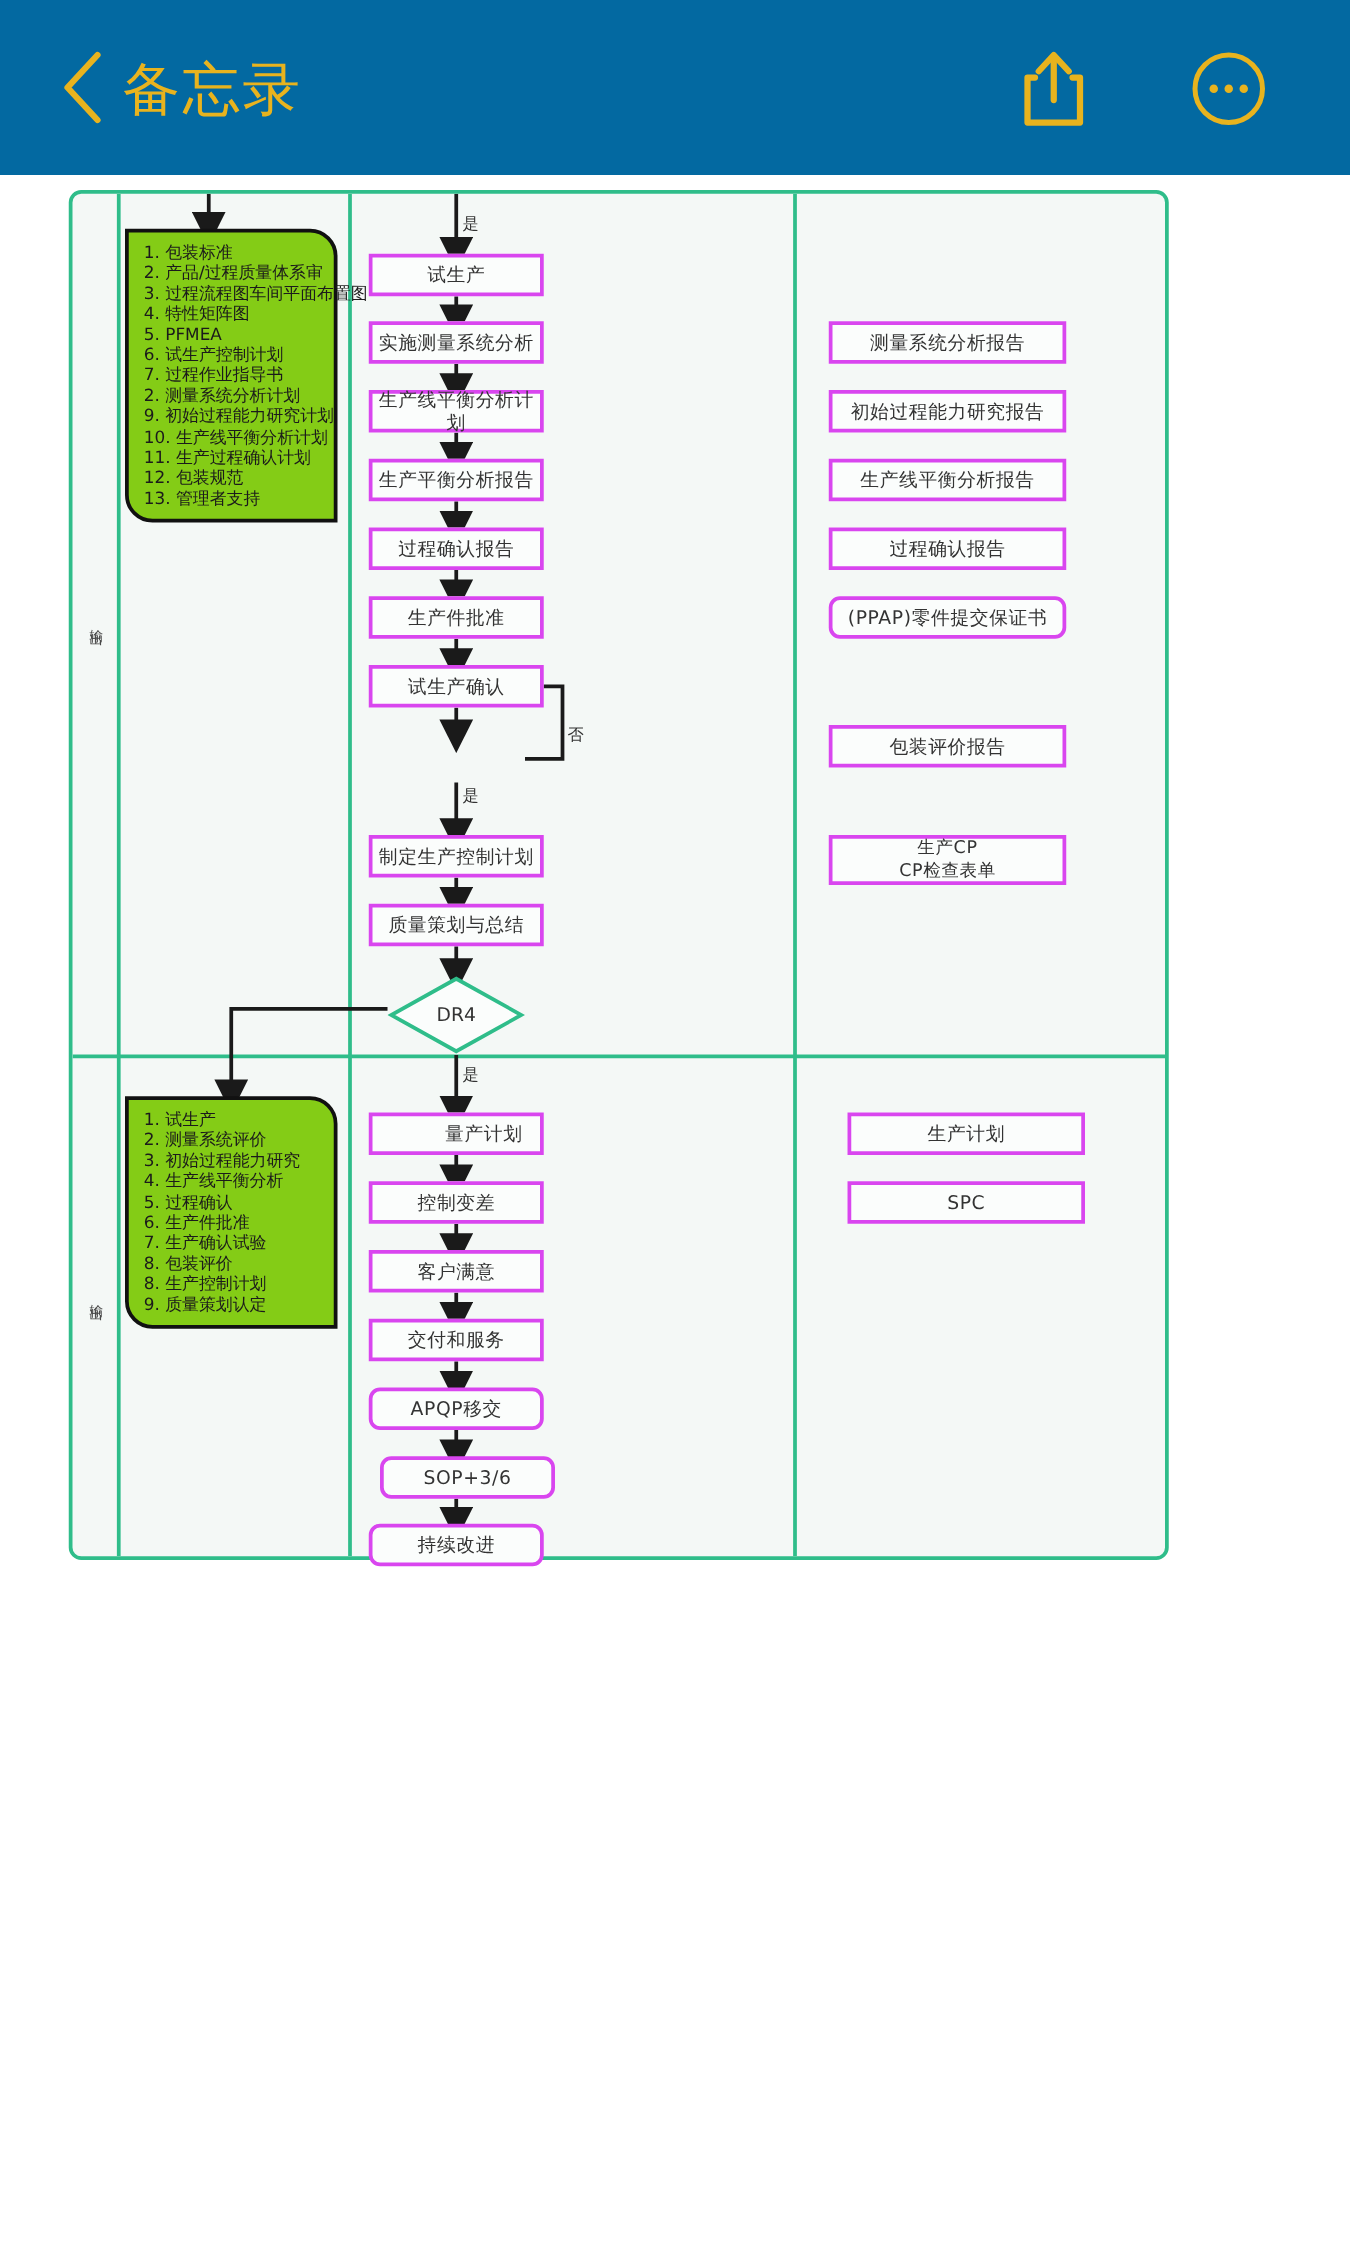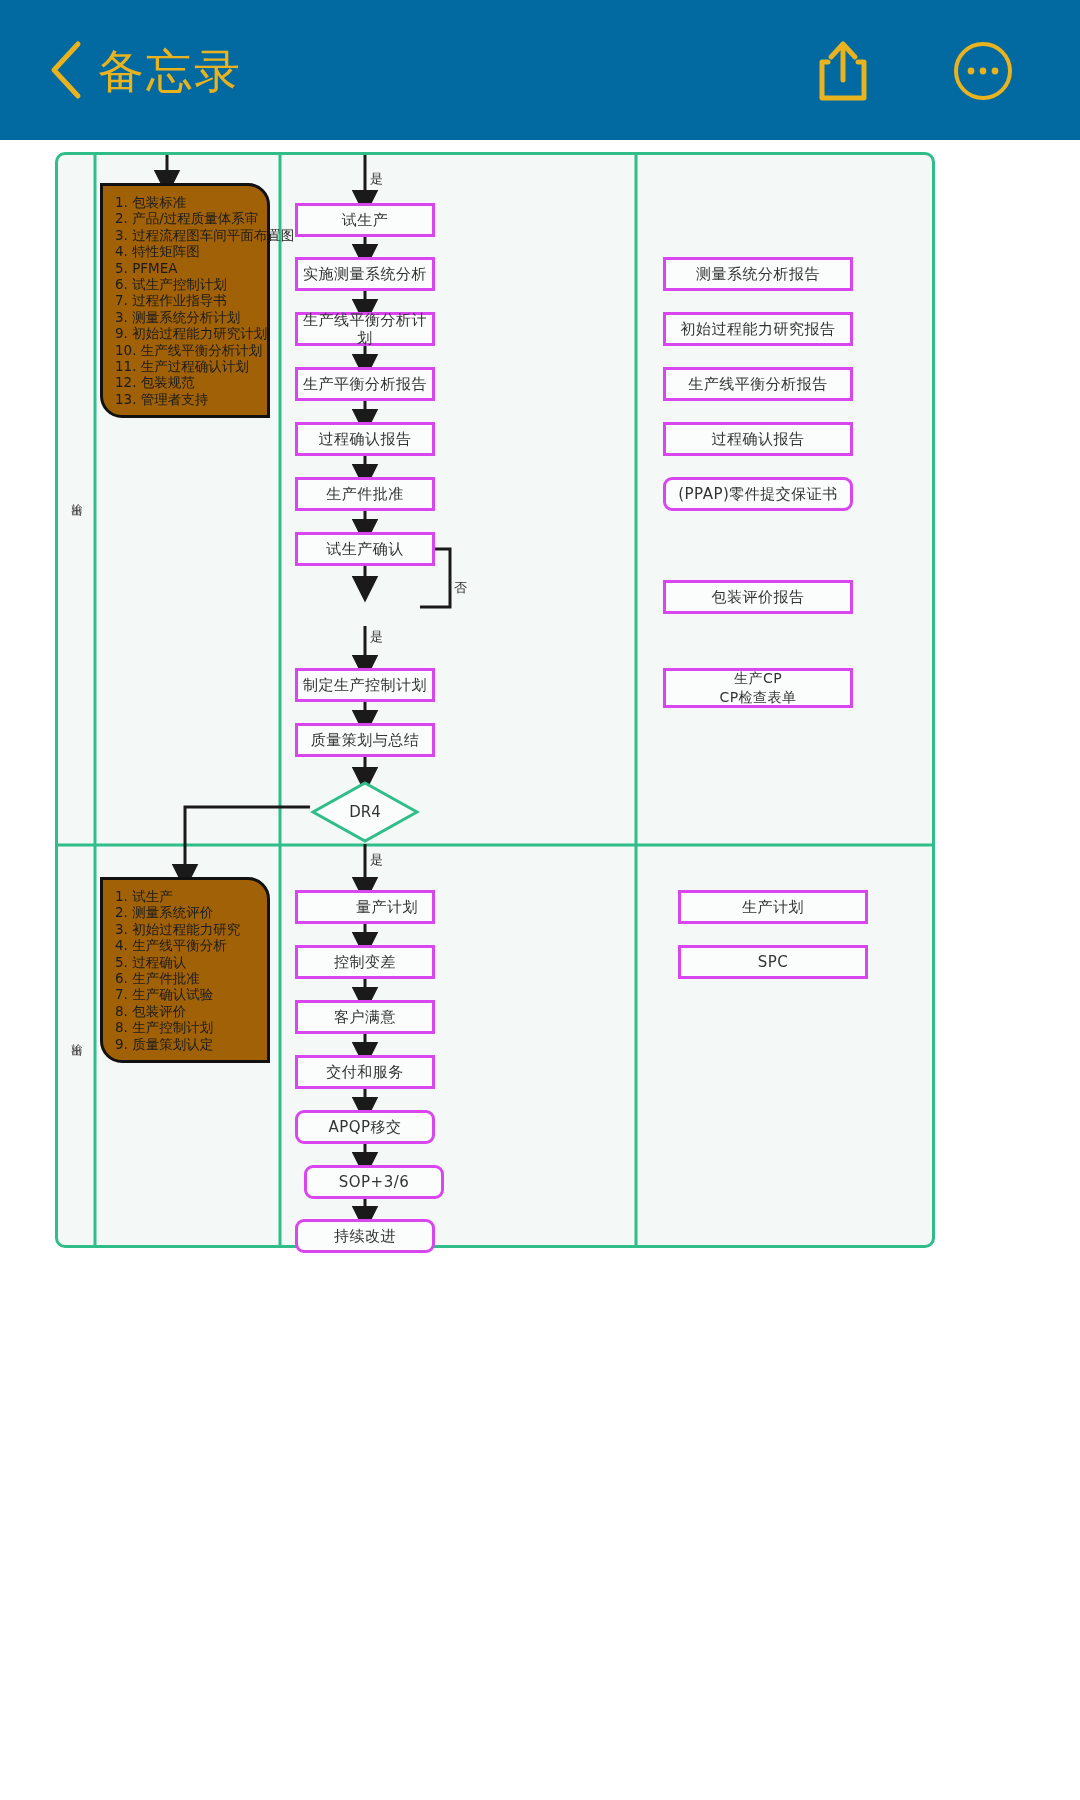--- a/index.html
+++ b/index.html
@@ -67,21 +67,21 @@
     font-size:15px;
   }
   .diamond .dshape{
     position:absolute;left:0;top:0;
   }
   .diamond .dlabel{position:relative;z-index:2;}
 
   .listbox{
     position:absolute;
     box-sizing:border-box;
-    background:#a16207;
+    background:#84cc16;
     border:3px solid #111111;
     border-radius:0 22px 0 22px;
     padding:8px 10px 8px 12px;
   }
   .listbox ol{
     margin:0;padding:0 0 0 0;list-style:none;
   }
   .listbox li{
     font-family:"DejaVu Sans","Liberation Sans",sans-serif;
     font-size:13.5px;
@@ -187,21 +187,21 @@
 
   <div class="listbox" style="left:42px;top:28px;width:170px;">
     <ol>
       <li>1. 包装标准</li>
       <li>2. 产品/过程质量体系审</li>
       <li>3. 过程流程图车间平面布置图</li>
       <li>4. 特性矩阵图</li>
       <li>5. PFMEA</li>
       <li>6. 试生产控制计划</li>
       <li>7. 过程作业指导书</li>
-      <li>3. 测量系统分析计划</li>
+      <li>2. 测量系统分析计划</li>
       <li>9. 初始过程能力研究计划</li>
       <li>10. 生产线平衡分析计划</li>
       <li>11. 生产过程确认计划</li>
       <li>12. 包装规范</li>
       <li>13. 管理者支持</li>
     </ol>
   </div>
 
   <div class="listbox" style="left:42px;top:722px;width:170px;">
     <ol>

